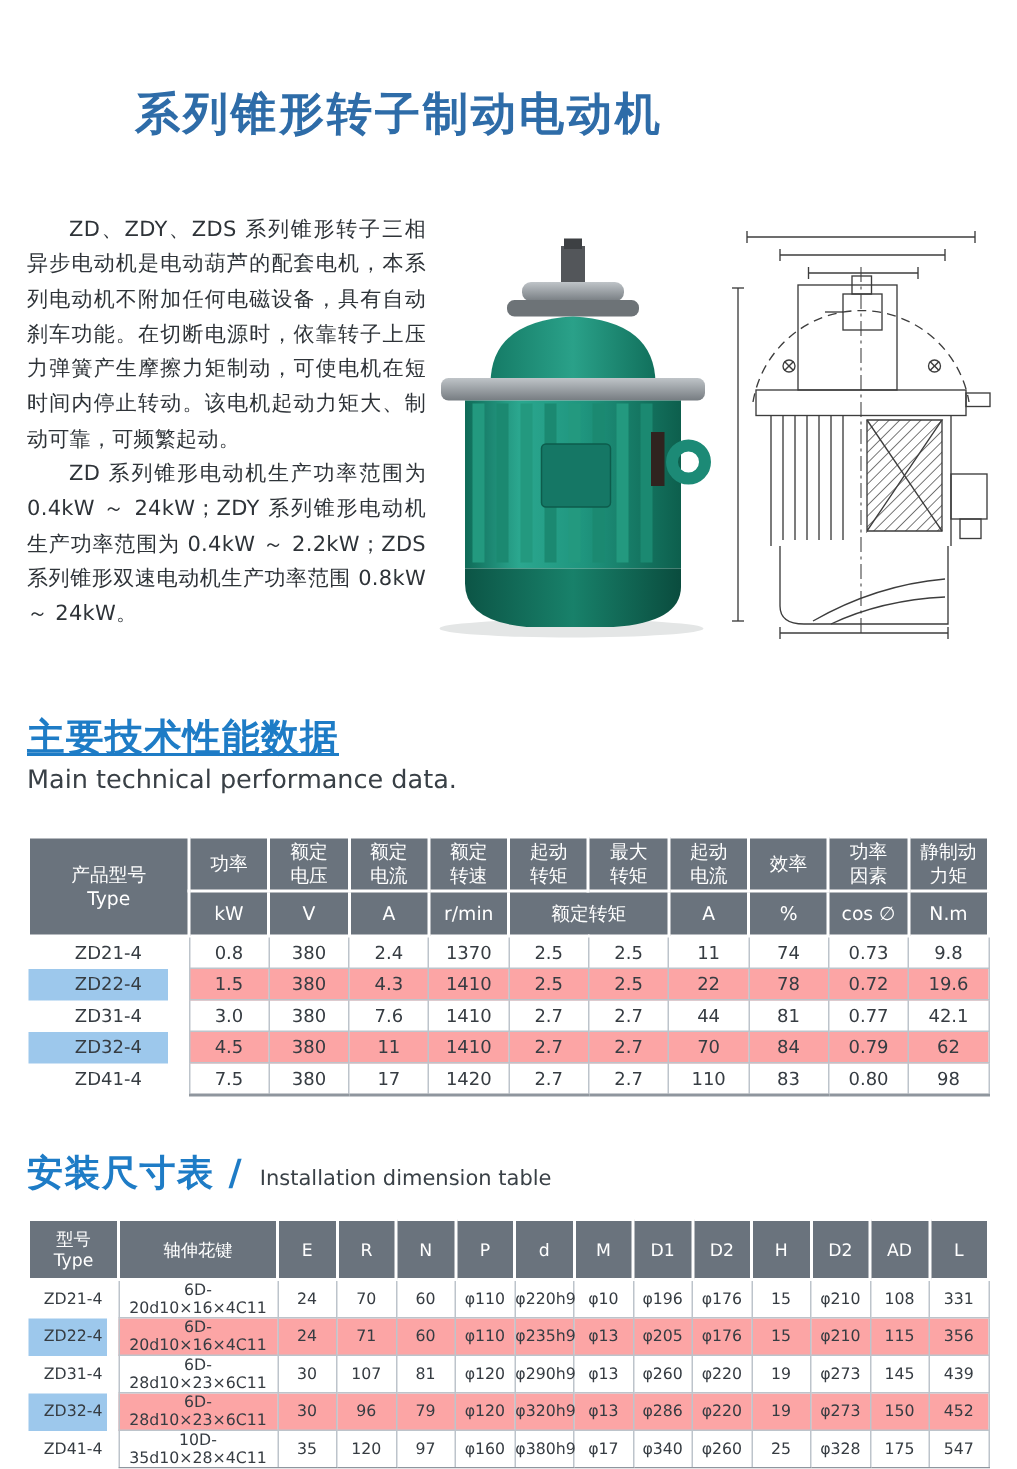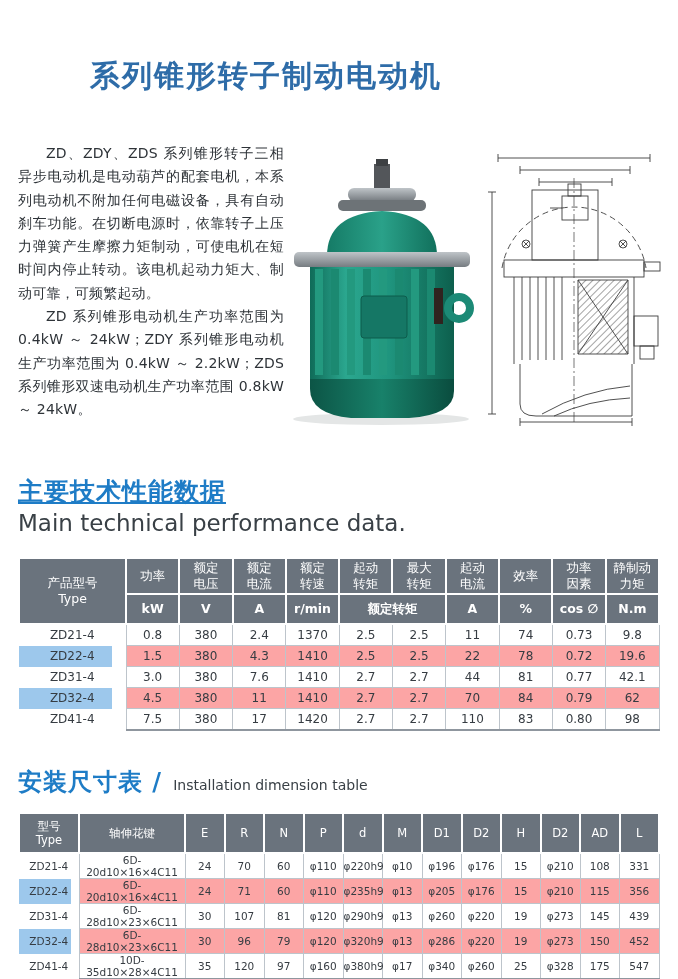--- a/index.html
+++ b/index.html
@@ -17,39 +17,39 @@
   .intro { position:absolute; left:18px; top:142px; width:266px; font-size:14px;
            line-height:23.3px; color:#2e3338; text-align:justify; letter-spacing:0.2px; }
   .intro p { margin:0; text-indent:2em; }
 
   
   .photo-wrap { position:absolute; left:287px; top:156px; width:188px; height:272px; }
   .drawing-wrap { position:absolute; left:484px; top:148px; width:182px; height:280px; }
 
   
   .sec1-zh { position:absolute; left:18px; top:475px; font-size:25px; font-weight:700; color:#1e7cc6; letter-spacing:1px;text-decoration:underline; }
-  .sec1-en { position:absolute; left:18px; top:510px; font-size:23px; color:#394046; }
+  .sec1-en { position:absolute; left:18px; top:510px; font-size:17px; color:#394046; }
   .sec2 { position:absolute; left:18px; top:766px; }
   .sec2 .zh { font-size:24px; font-weight:700; color:#1e7cc6; letter-spacing:1px; }
   .sec2 .en { font-size:14px; color:#394046; margin-left:6px; }
 
   
   table { border-collapse:collapse; table-layout:fixed; }
   th,td { padding:0; vertical-align:middle; text-align:center; }
   thead th { background:#6a737d; color:#ffffff; border:2px solid #ffffff;
              font-weight:400; line-height:1.25; white-space:pre-line; }
   tbody td { border:1px solid #bdc4cb; color:#363c42; }
   tbody td:first-child { border:none; }
   tbody tr:first-child td { border-top:none; }
   tr.hl td { background:#fca5a5; }
   tr.hl td:first-child { background:linear-gradient(to right,#9dc8ec 0 87%,#ffffff 87%); }
 
   .t1 { position:absolute; left:18px; top:557px; width:642px; }
   .t1 thead tr:first-child th { height:34px; font-size:12.5px; }
-  .t1 thead tr:last-child th { height:28px; font-size:12.5px;font-weight:bold; }
+  .t1 thead tr:last-child th { height:28px; font-size:12.5px; }
   .t1 th.type-h { font-size:13px; }
   .t1 tbody td { height:20px; font-size:12px; }
   .t1 tbody tr:last-child td { border-bottom:2px solid #8f969e; }
   .t1 tbody tr:last-child td:first-child { border-bottom:none; }
 
   .t2 { position:absolute; left:18px; top:812px; width:642px; }
   .t2 thead th { height:38px; font-size:11.5px; }
   .t2 tbody td { height:21px; font-size:10.5px; }
   .t2 tbody tr:last-child td { border-bottom:2px solid #8f969e; }
   .t2 tbody tr:last-child td:first-child { border-bottom:none; }

